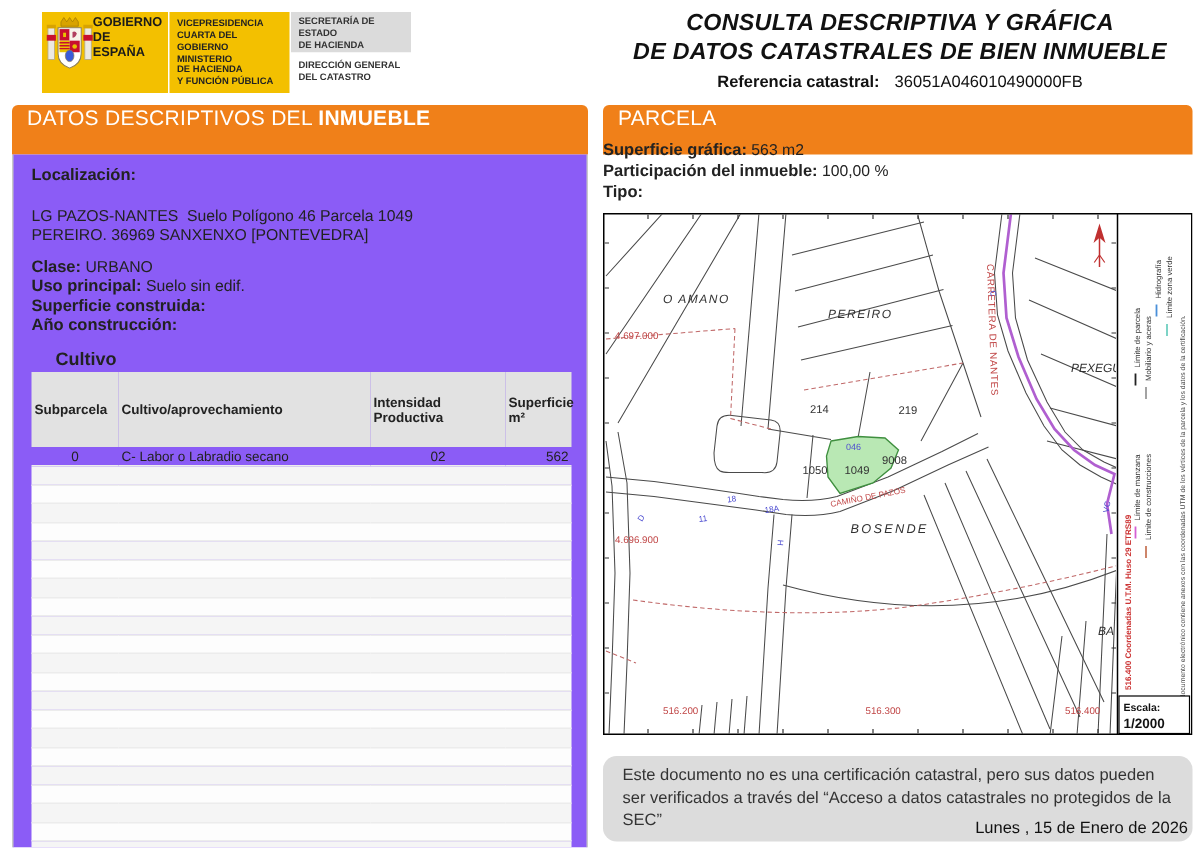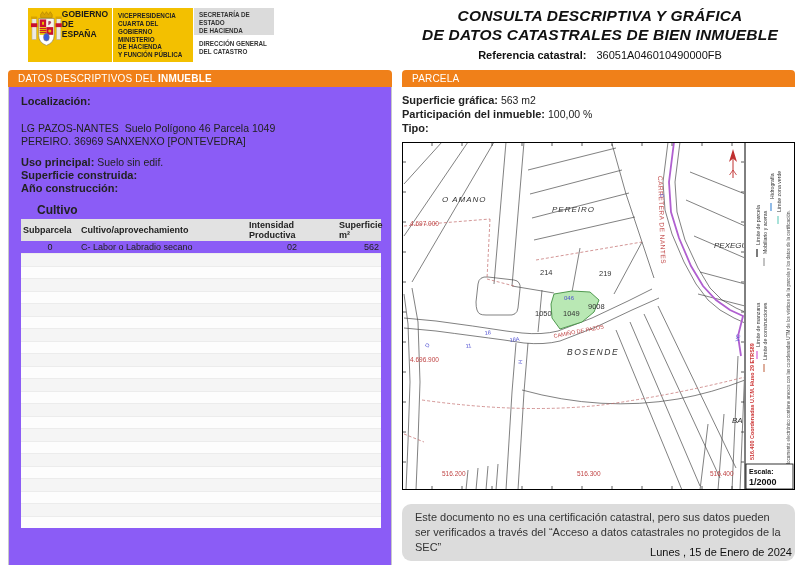--- a/index.html
+++ b/index.html
@@ -17,32 +17,32 @@
   .min-col{width:80px;display:flex;flex-direction:column;margin-left:1px;}
   .sec-box{background:#dbdbdb;height:27px;padding:3px 5px;box-sizing:border-box;font-size:6.3px;font-weight:bold;color:#333;line-height:1.25;}
   .dir-box{background:#fff;height:27px;padding:5px 5px 3px;box-sizing:border-box;font-size:6.3px;font-weight:bold;color:#333;line-height:1.25;}
 
   .title-block{position:absolute;left:405px;top:6px;width:390px;text-align:center;}
   .title-l1,.title-l2{font-size:15.5px;font-weight:bold;color:#111;letter-spacing:.2px;line-height:1.25;font-style:italic;}
   .ref-row{margin-top:4px;font-size:11px;color:#111;}
   .ref-row .lbl{font-weight:bold;margin-right:10px;}
 
   
-  .panel-bar{height:17px;background:#f08019;color:#fff;font-size:10px;line-height:17px;
+  .panel-bar{height:33px;background:#f08019;color:#fff;font-size:14px;line-height:17px;
              padding-left:10px;border-radius:4px 4px 0 0;letter-spacing:.2px;}
   .panel-bar .emph{font-weight:bold;}
   .left-panel{position:absolute;left:8px;top:70px;width:384px;}
   .left-body{border:1px solid #c9c9c9;border-top:none;border-radius:0 0 10px 10px;background:#8b5cf6;
              height:556px;box-sizing:border-box;padding:8px 12px 6px;overflow:hidden;}
   .field-row{font-size:10.5px;line-height:13px;}
   .field-row .lbl{font-weight:bold;font-size:11px;}
   .gap8{height:8px;}.gap6{height:6px;}
   .cultivo-title{font-size:12px;font-weight:bold;margin:2px 16px 2px;}
   table.cultivo{width:100%;border-collapse:collapse;table-layout:fixed;}
-  table.cultivo th{background:#e2e2e2;font-size:9px;font-weight:bold;padding:1px 2px;text-align:left;}
+  table.cultivo th{background:#e2e2e2;font-size:9px;font-weight:bold;padding:15px 2px;text-align:left;}
   table.cultivo td{font-size:9px;padding:1px 2px;}
   th.c,td.c{text-align:center;} th.r,td.r{text-align:right;}
   tbody.empty tr td{height:9.5px;border-top:1px solid #ececec;}
   tbody.empty tr:nth-child(odd) td{background:#f5f5f5;}
   tbody.empty tr:nth-child(even) td{background:#fdfdfd;}
 
   .right-panel-bar{position:absolute;left:402px;top:70px;width:393px;box-sizing:border-box;}
   .parcel-info{position:absolute;left:402px;top:93px;width:393px;}
   .parcel-info .field-row{line-height:14px;}
 
@@ -108,20 +108,22 @@
 
   <div class="left-panel">
     <div class="panel-bar">
       <span>DATOS DESCRIPTIVOS DEL </span><span class="emph">INMUEBLE</span>
     </div>
     <div class="left-body">
       <div class="field-row"><span class="lbl">Localización:</span></div>
       <div class="field-row pre">LG PAZOS-NANTES  Suelo Polígono 46 Parcela 1049</div>
       <div class="field-row">PEREIRO. 36969 SANXENXO [PONTEVEDRA]</div>
       <div class="gap8"></div>
+      <div class="field-row"><span class="lbl">Clase:</span>
+        <span>URBANO</span></div>
       <div class="field-row"><span class="lbl">Uso principal:</span>
         <span>Suelo sin edif.</span></div>
       <div class="field-row"><span class="lbl">Superficie construida:</span>
         <span></span></div>
       <div class="field-row"><span class="lbl">Año construcción:</span>
         <span></span></div>
       <div class="gap6"></div>
       <div class="cultivo-title">Cultivo</div>
       <table class="cultivo">
         <colgroup>
@@ -344,15 +346,15 @@
         <g>
           <rect x="344" y="322" width="47" height="25" fill="#fff" stroke="#000" stroke-width="0.8"></rect>
           <text x="347" y="332" font-size="7" font-weight="bold" fill="#111">Escala:</text>
           <text x="347" y="343" font-size="9" font-weight="bold" fill="#111">1/2000</text>
         </g>
       </g>
     </svg>
   </div>
 
   <div class="disclaimer">Este documento no es una certificación catastral, pero sus datos pueden ser verificados a través del “Acceso a datos catastrales no protegidos de la SEC”</div>
-  <div class="date-line">Lunes , 15 de Enero de 2024</div>
+  <div class="date-line">Lunes , 15 de Enero de 2026</div>
 
 </div>
 
 </body></html>

